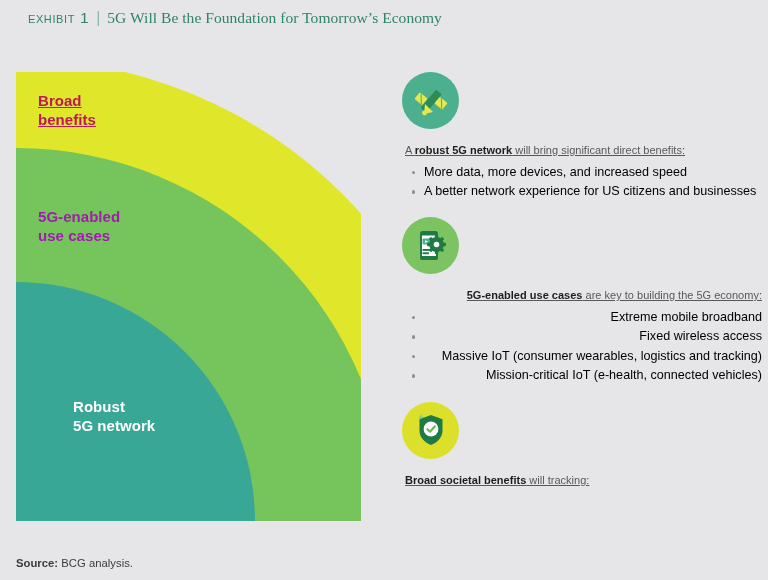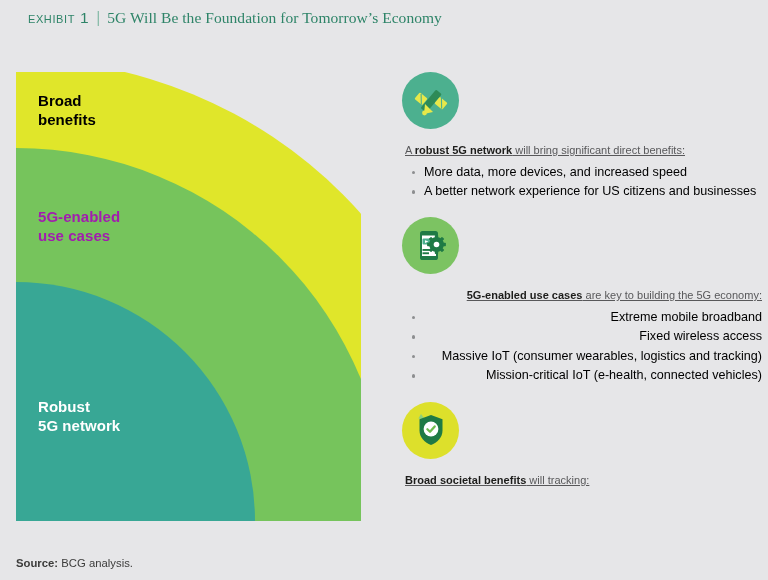--- a/index.html
+++ b/index.html
@@ -82,21 +82,21 @@
     position: absolute;
     left: 22px;
     font-size: 15px;
     font-weight: bold;
     line-height: 1.26;
     white-space: pre-line;
     letter-spacing: 0.05px;
   }
   .arc-label-outer { top: 20px;  color: #1d1d1b; }
   .arc-label-mid   { top: 136px; color: #ffffff; }
-  .arc-label-inner { top: 326px; color: #ffffff; }
+  .arc-label-inner { top: 326px; color: #ffffff; margin-left: 35px; }
 
   
   .content-col {
     position: absolute;
     left: 402px;
     top: 72px;
     width: 360px;
   }
   .content-block { position: relative; }
   .block-icon {
@@ -163,21 +163,21 @@
   <span class="exhibit-label" style="color: rgb(46, 132, 104);">Exhibit 1</span>
   <span class="exhibit-divider">|</span>
   <span class="exhibit-title" style="color: rgb(46, 132, 104);">5G Will Be the Foundation for Tomorrow’s Economy</span>
 </div>
 
 <div class="chart-panel">
   <div class="arc arc-outer" style="background: rgb(224, 230, 42);"></div>
   <div class="arc arc-mid" style="background: rgb(118, 196, 92);"></div>
   <div class="arc arc-inner" style="background: rgb(56, 167, 149);"></div>
 
-  <div class="arc-label arc-label-outer" style="color: #000000;">Broad
+  <div class="arc-label arc-label-outer" style="color: #be185d; text-decoration: underline;">Broad
 benefits</div>
   <div class="arc-label arc-label-mid" style="color: #a21caf;">5G-enabled
 use cases</div>
   <div class="arc-label arc-label-inner" style="color: rgb(255, 255, 255);">Robust
 5G network</div>
 </div>
 
 <div class="content-col">
 
   <div class="content-block" id="block-0">

